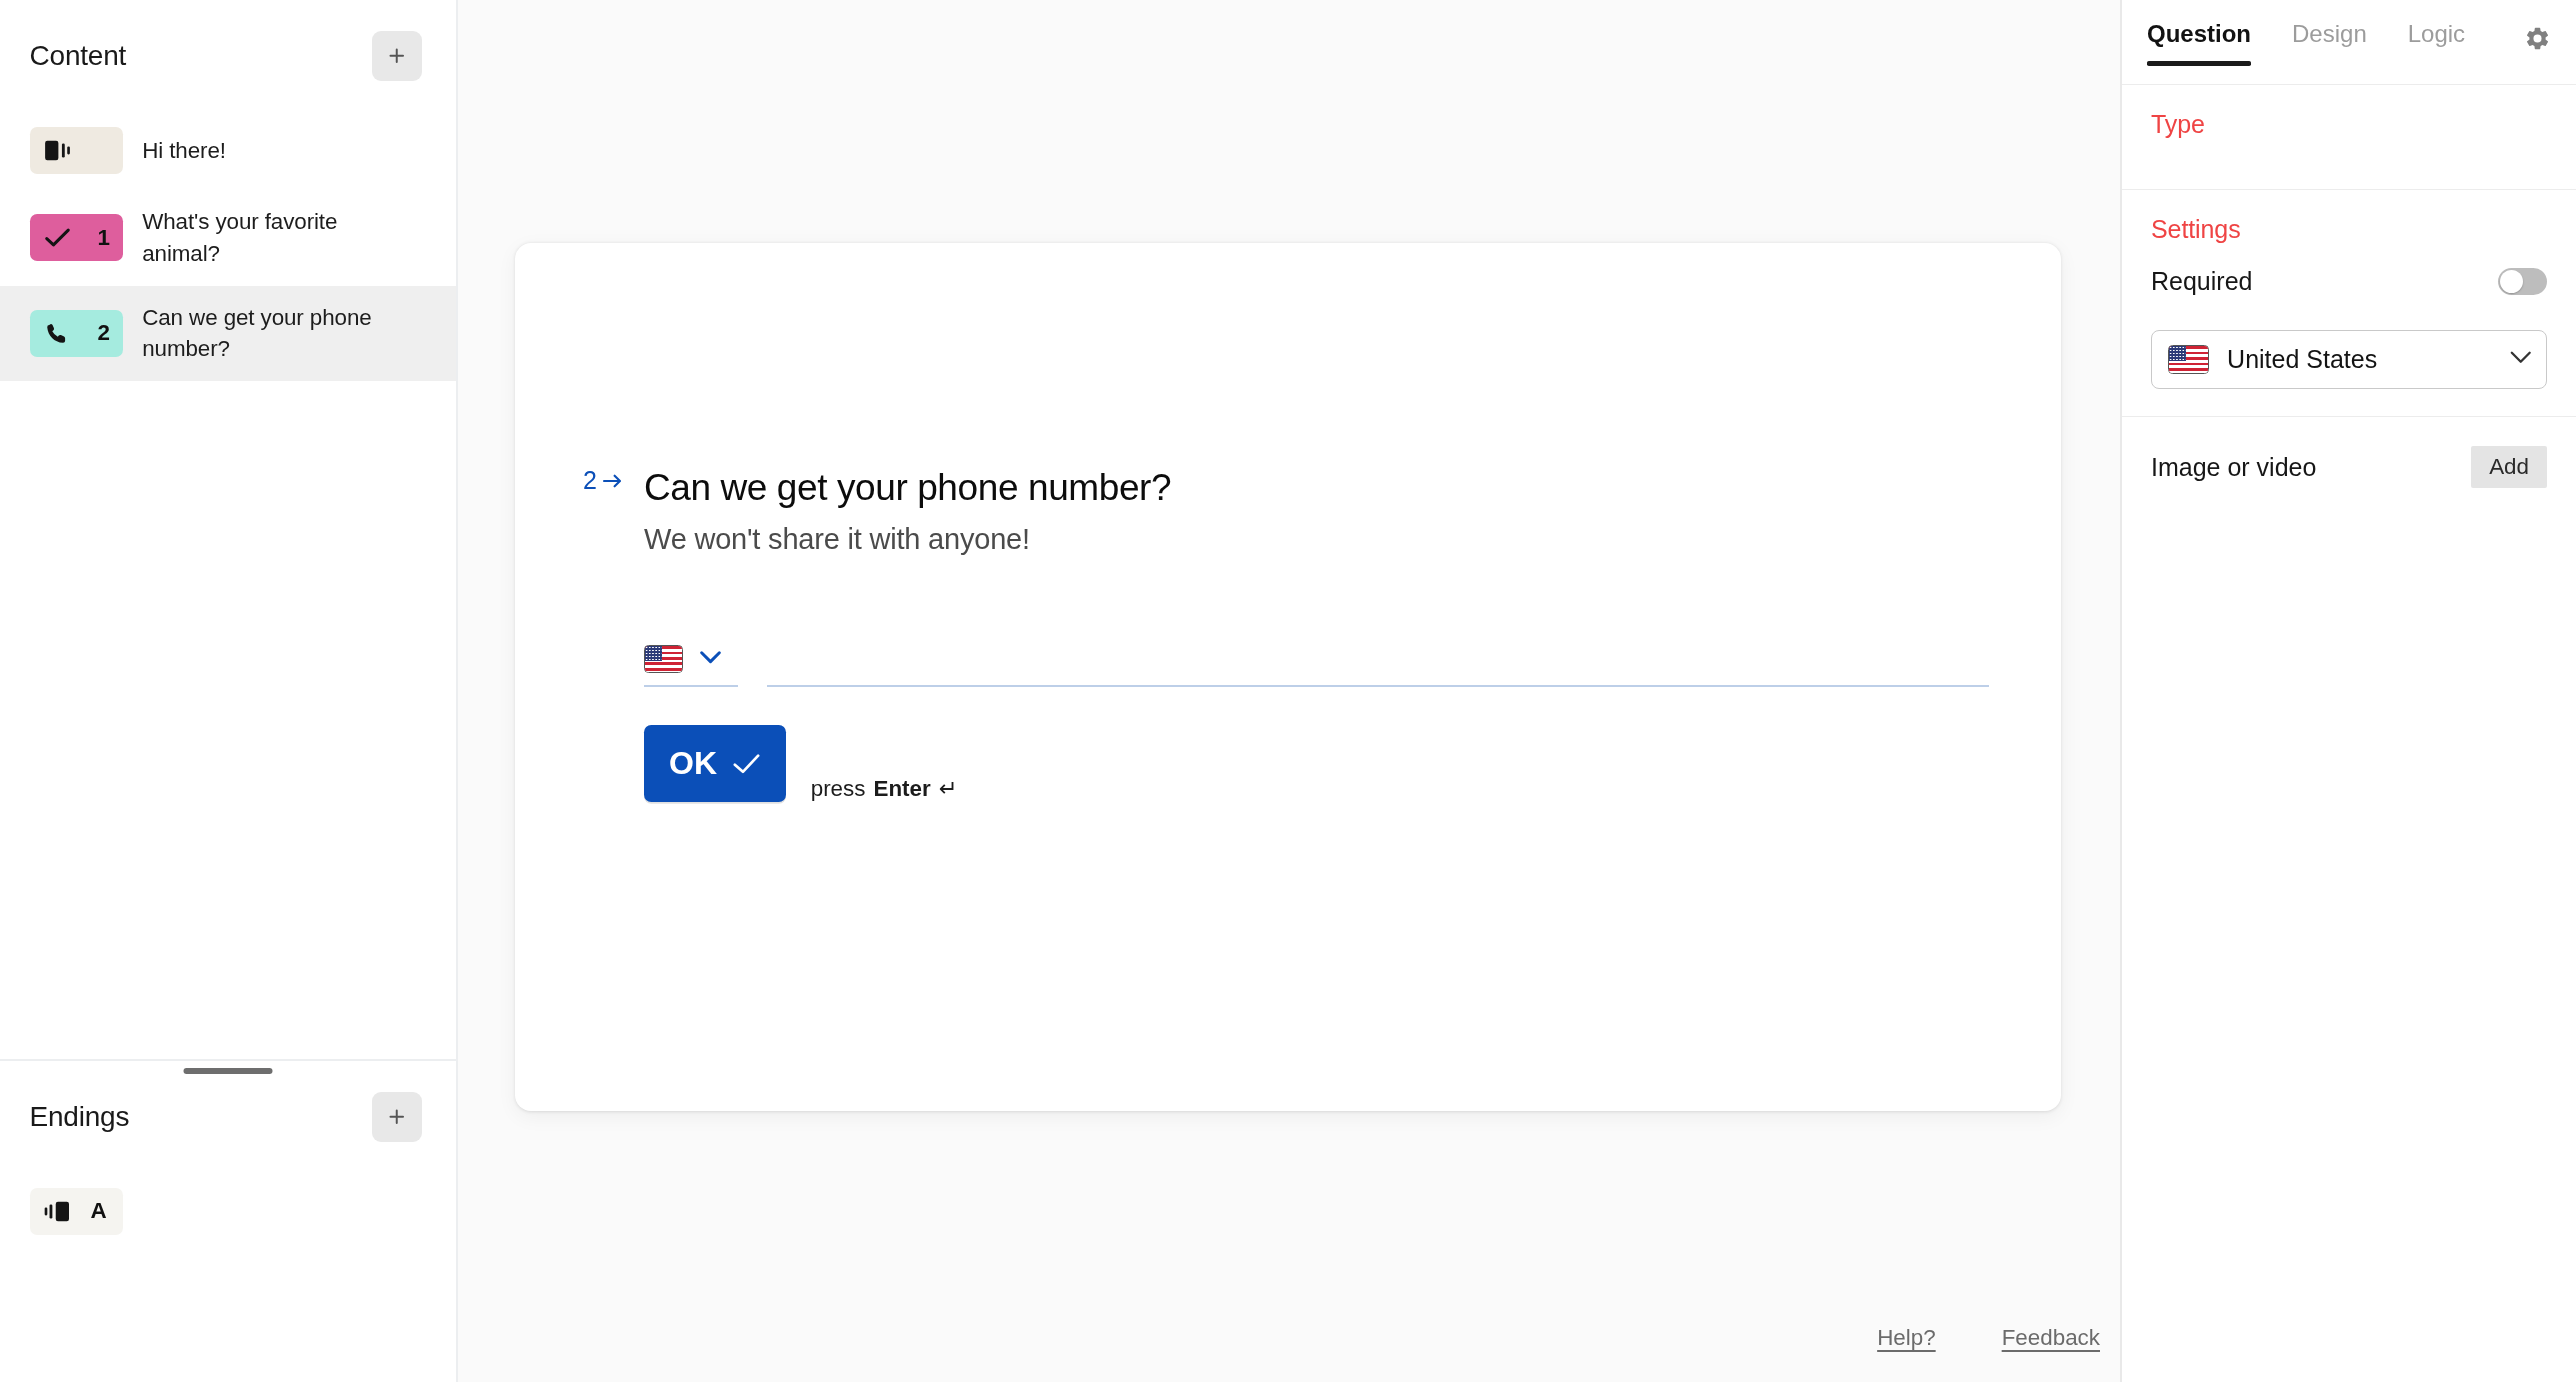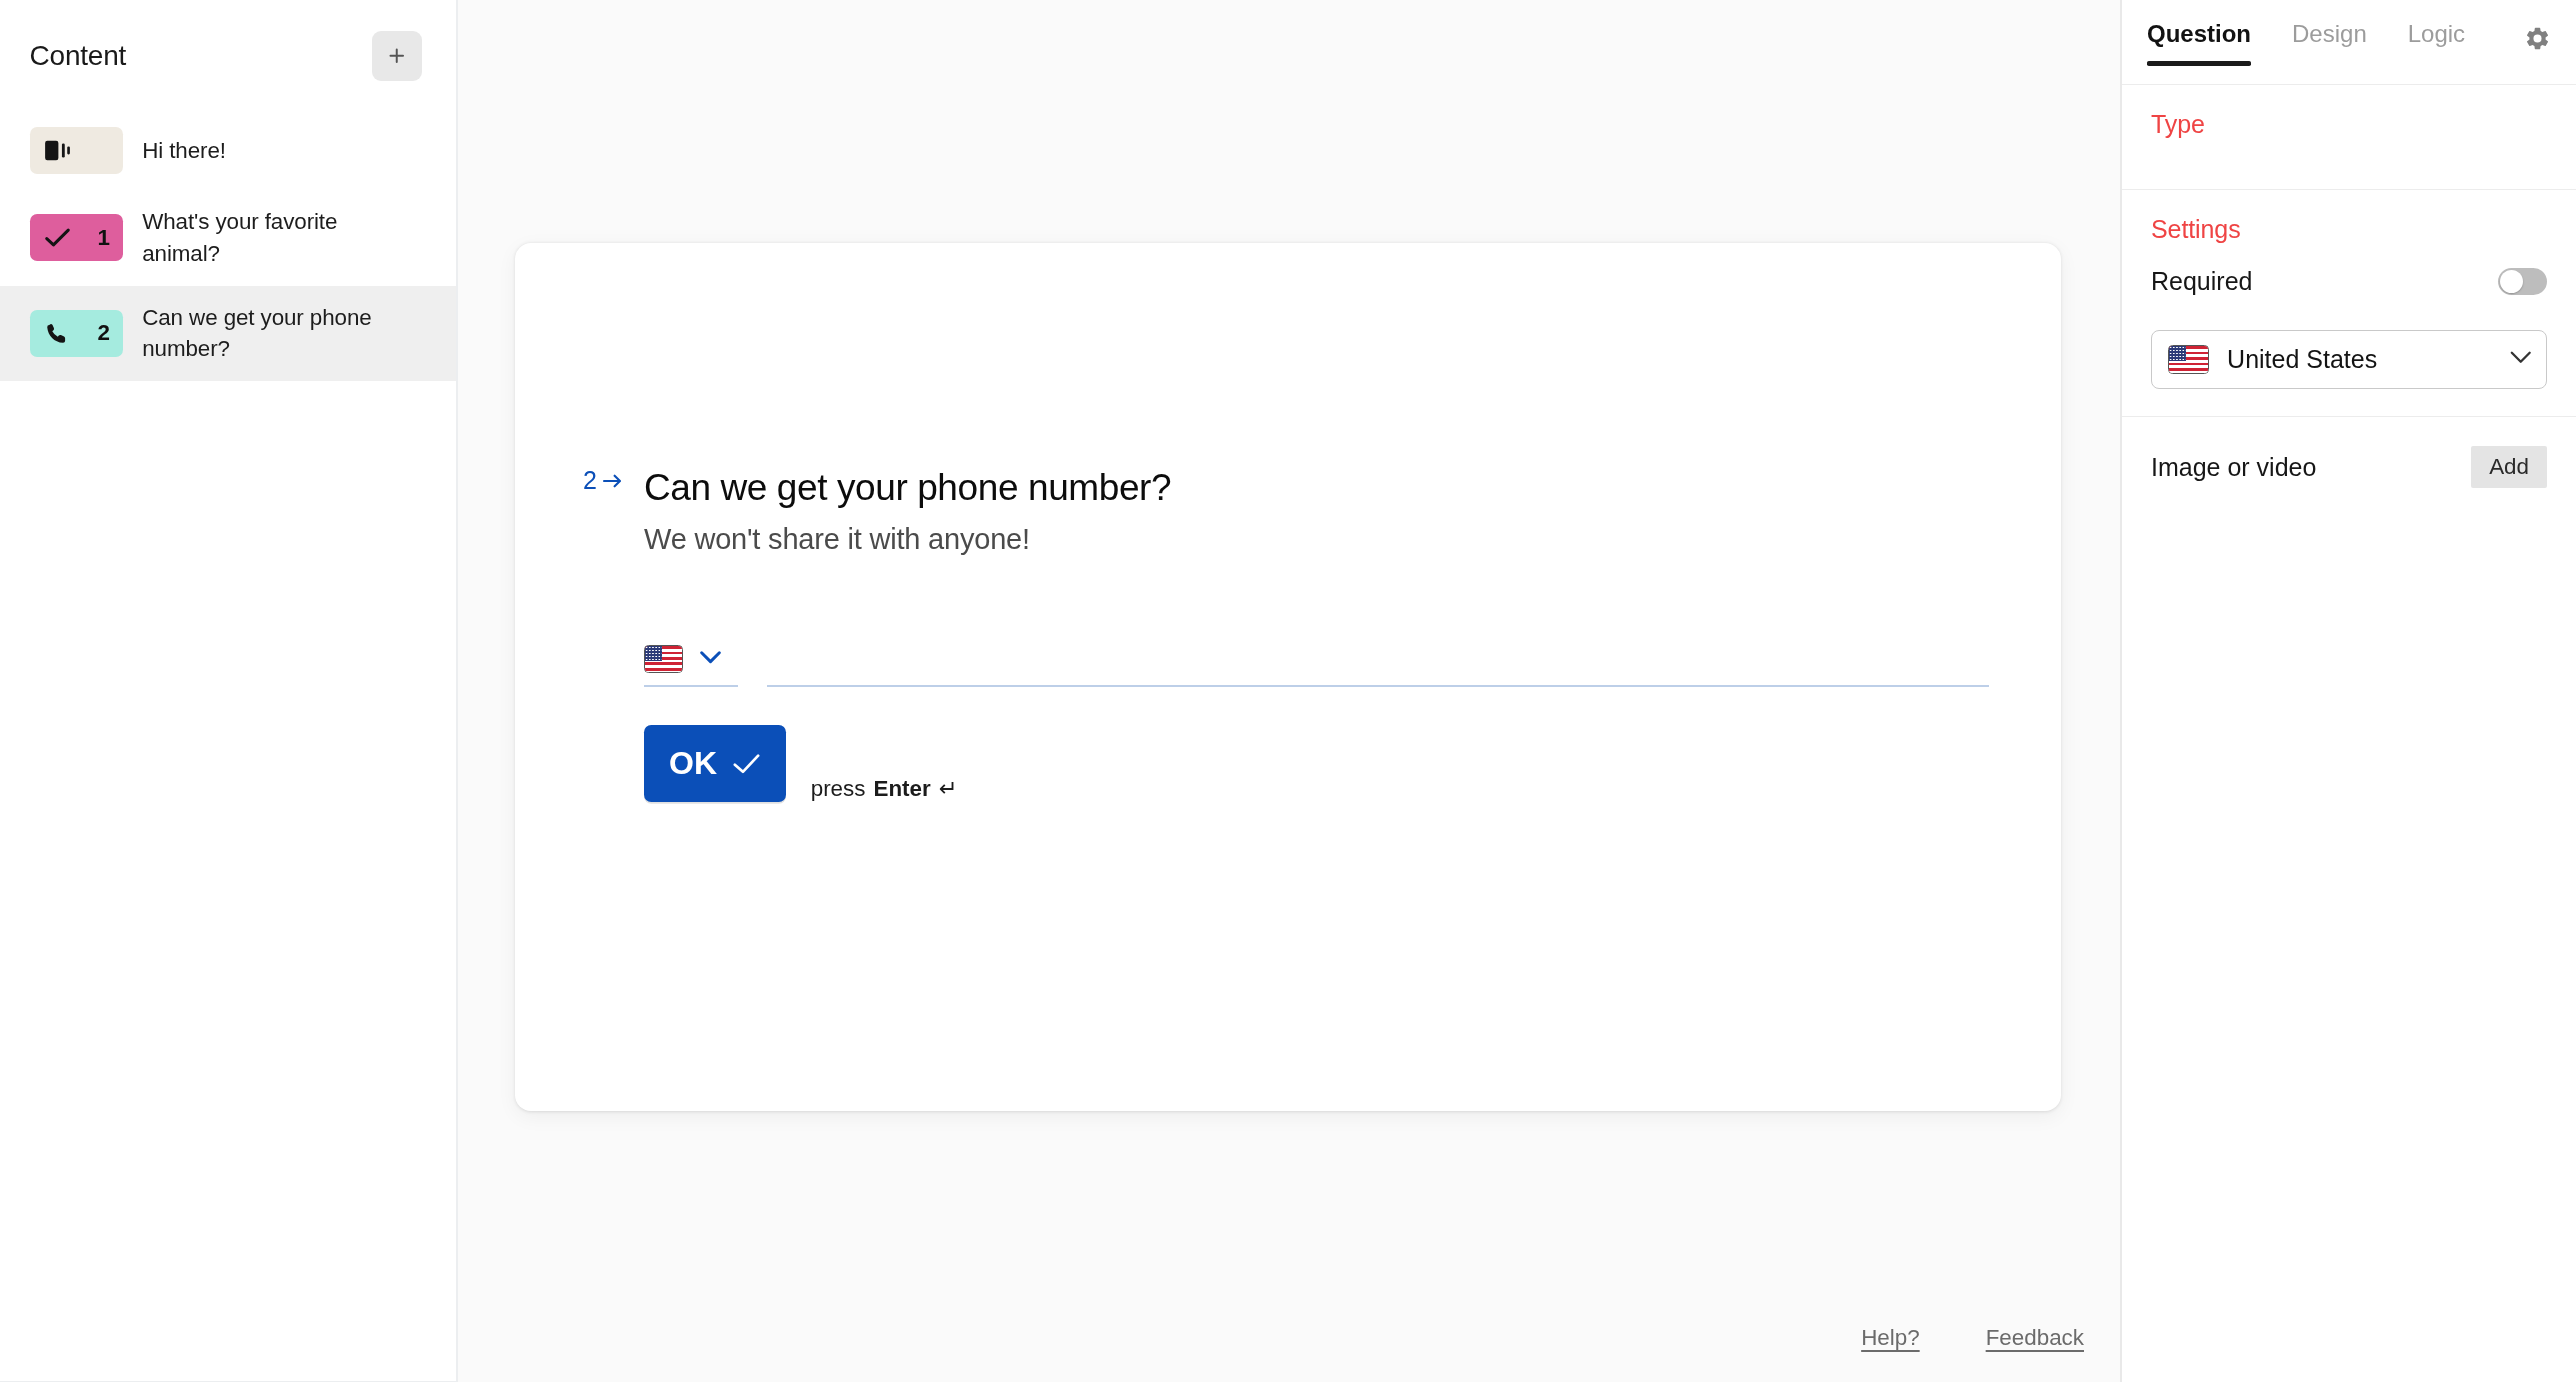--- a/index.html
+++ b/index.html
@@ -137,21 +137,21 @@
     background: #0b4fb8; color: #fff; border: none; border-radius: 7.2px;
     height: 77px; padding: 0 25px;
     display: flex; align-items: center; gap: 14.3px; cursor: pointer;
     box-shadow: 0 1.8px 0 rgba(0,0,0,.12);
   }
   .ok-btn .lbl { font-size: 32px; font-weight: 700; letter-spacing: 0.2px; }
   .press-hint { font-size: 22.4px; color: #1c1c1c; display: flex; align-items: center; gap: 8px; }
   .press-hint b { font-weight: 700; }
 
   .footer-links {
-    position: absolute; right: 36px; bottom: 32px;
+    position: absolute; right: 20px; bottom: 32px;
     display: flex; gap: 66px;
   }
   .footer-links a {
     font-size: 22.4px; color: #6b6b6b; text-decoration: underline;
     text-underline-offset: 4.5px; cursor: pointer;
   }
 
   
   .rpanel {
     width: 456px; height: 1383px; flex: none;
@@ -258,20 +258,42 @@
           <span class="chip-num">2</span>
         </div>
         <div class="item-label">Can we get your phone number?</div>
       </div>
     </div>
 
     <div class="divider-wrap">
       <div class="drag-handle"></div>
     </div>
 
+    <div class="endings-section">
+      <div class="panel-header">
+        <span class="panel-title">Endings</span>
+        <button class="add-btn">
+          <svg width="21.5" height="21.5" viewBox="0 0 24 24">
+            <path d="M12 5v14M5 12h14" stroke="#555" stroke-width="2.2" stroke-linecap="round"></path>
+          </svg>
+        </button>
+      </div>
+      <div class="items">
+        <div class="item">
+          <div class="chip ending">
+            <svg width="27" height="23" viewBox="0 0 30 26">
+              <rect x="0.5" y="8.5" width="3" height="9" rx="1.3" fill="#151515"></rect>
+              <rect x="6" y="5" width="3.2" height="16" rx="1.4" fill="#151515"></rect>
+              <rect x="13" y="2" width="15" height="22" rx="2.5" fill="#151515"></rect>
+            </svg>
+            <span class="chip-num">A</span>
+          </div>
+        </div>
+      </div>
+    </div>
   </aside>
 
   <main class="canvas">
 
     <section class="card">
       <div class="q-block">
 
         <div class="q-title-row">
           <span class="q-index">2</span>
           <span class="q-arrow">

